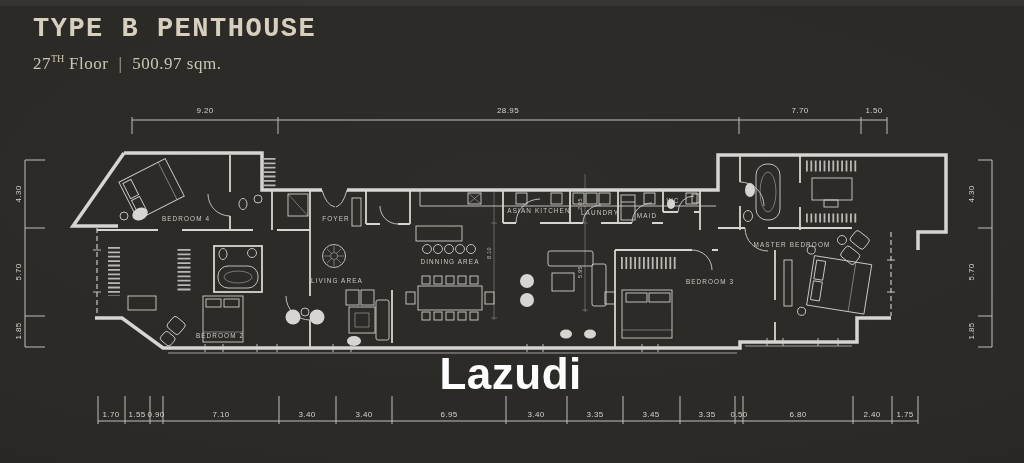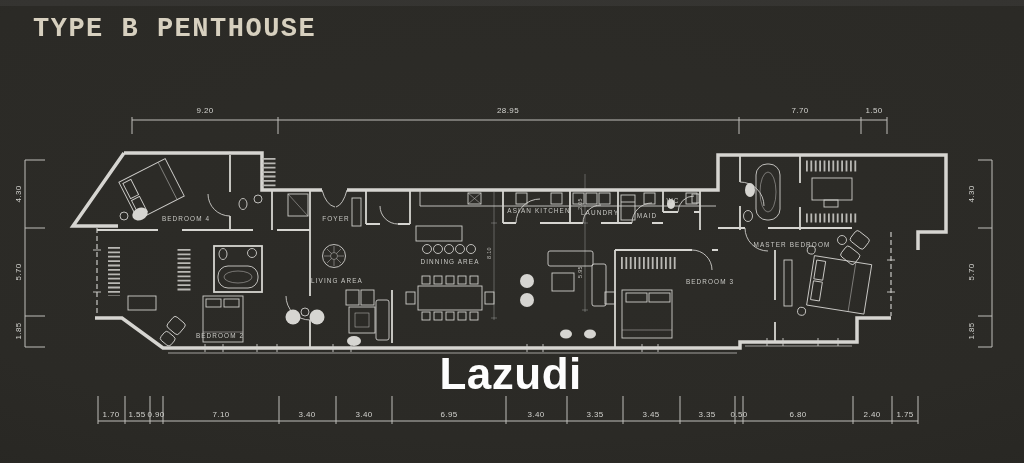--- a/index.html
+++ b/index.html
@@ -38,20 +38,21 @@
     font-family:"Liberation Sans", sans-serif;
   }
 </style>
 </head>
 <body>
 
 <div class="stage">
 
   <header class="plan-header">
     <h1 class="plan-title">TYPE B PENTHOUSE</h1>
+    <div class="plan-sub"><span>27</span><sup>TH</sup> <span>Floor</span><span class="divider">|</span><span>500.97 sqm.</span></div>
   </header>
 
   <svg class="plan" width="1024" height="463" viewBox="0 0 1024 463">
 
     <g>
       <path class="dimline" d="M132,120H887 M132,117V134 M278,117V134 M739,117V134 M861,117V134 M887,117V134"></path>
       <text class="dimtext" x="205" y="113" text-anchor="middle">9.20</text>
       <text class="dimtext" x="508" y="113" text-anchor="middle">28.95</text>
       <text class="dimtext" x="800" y="113" text-anchor="middle">7.70</text>
       <text class="dimtext" x="874" y="113" text-anchor="middle">1.50</text>

